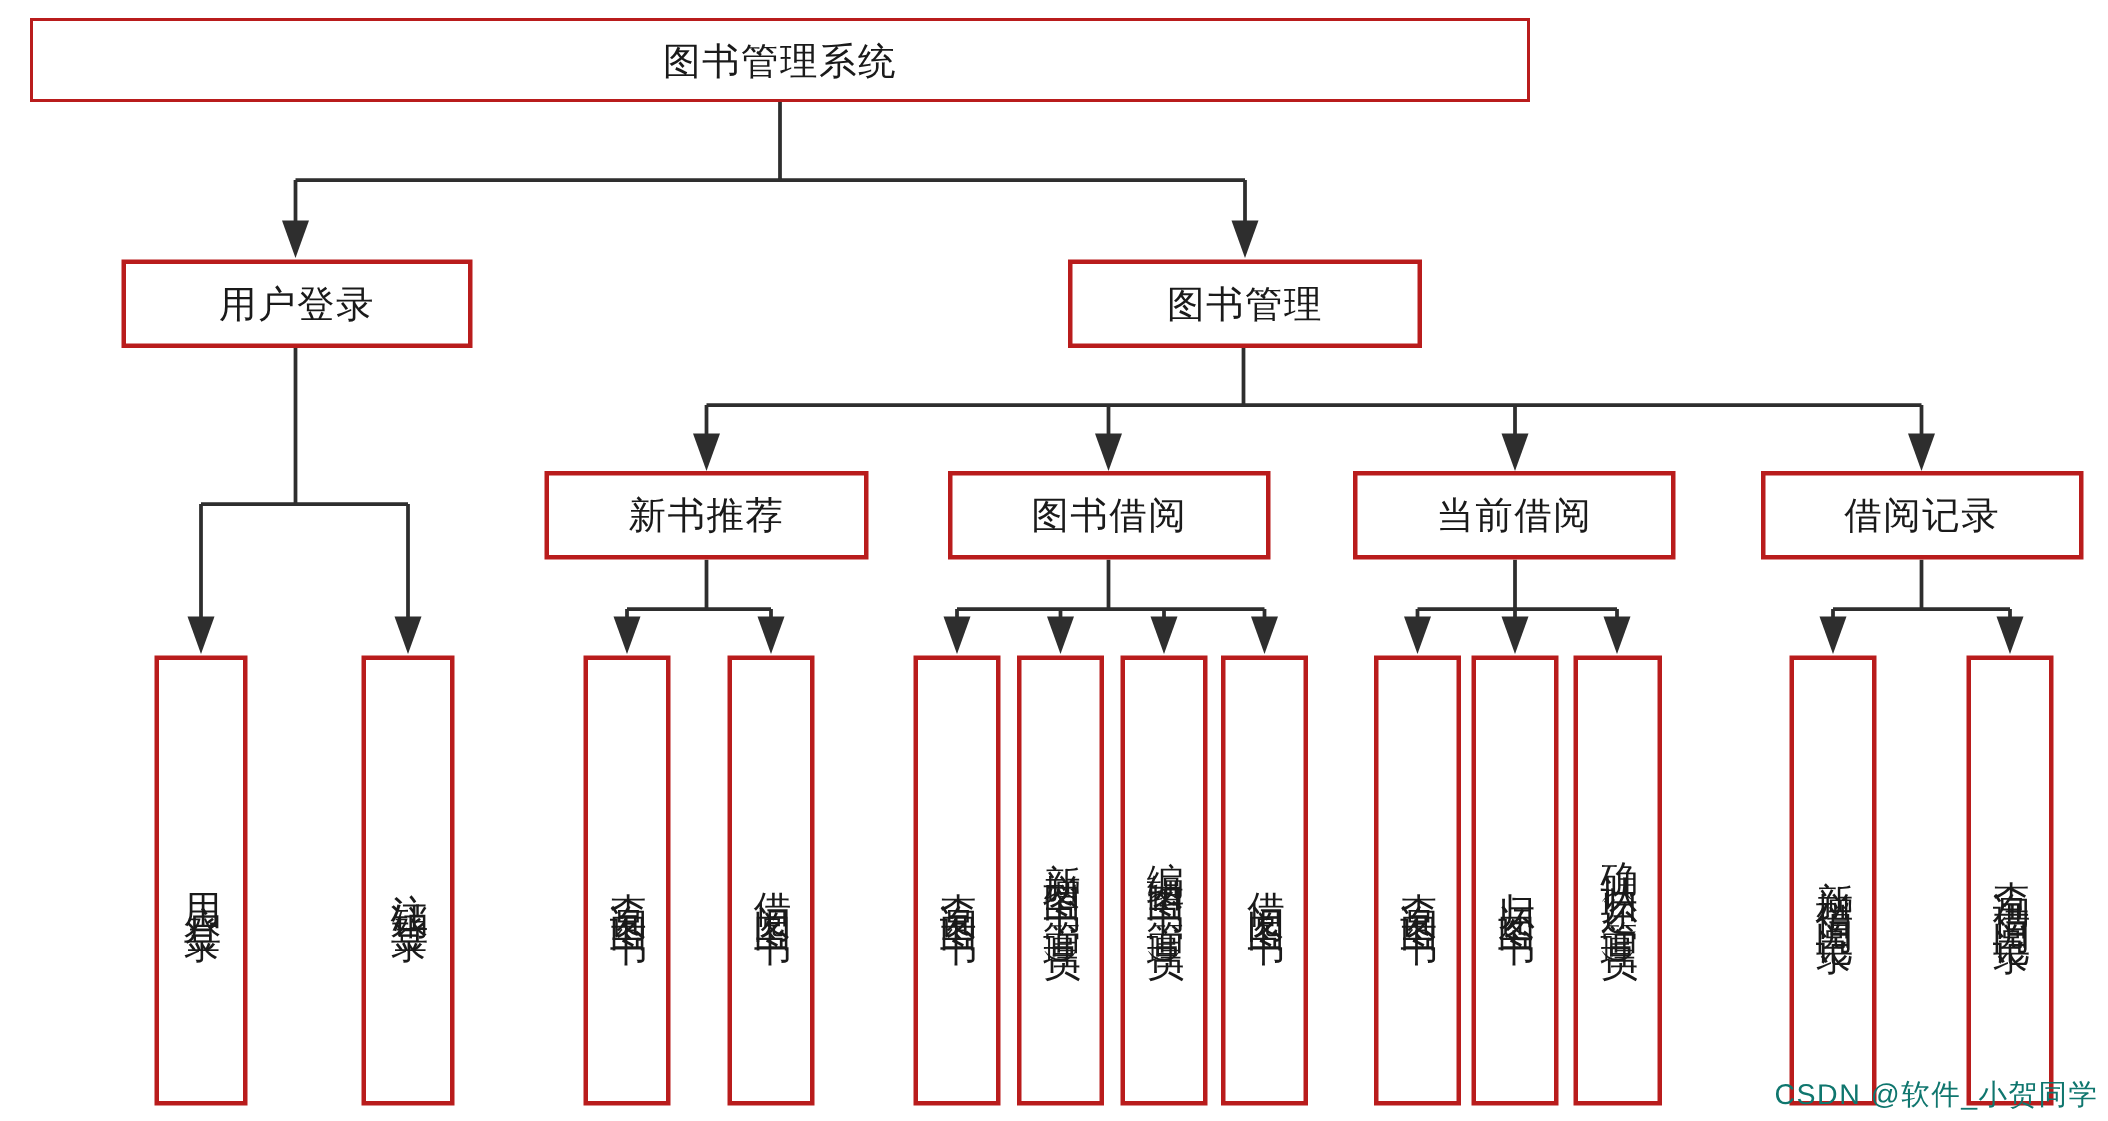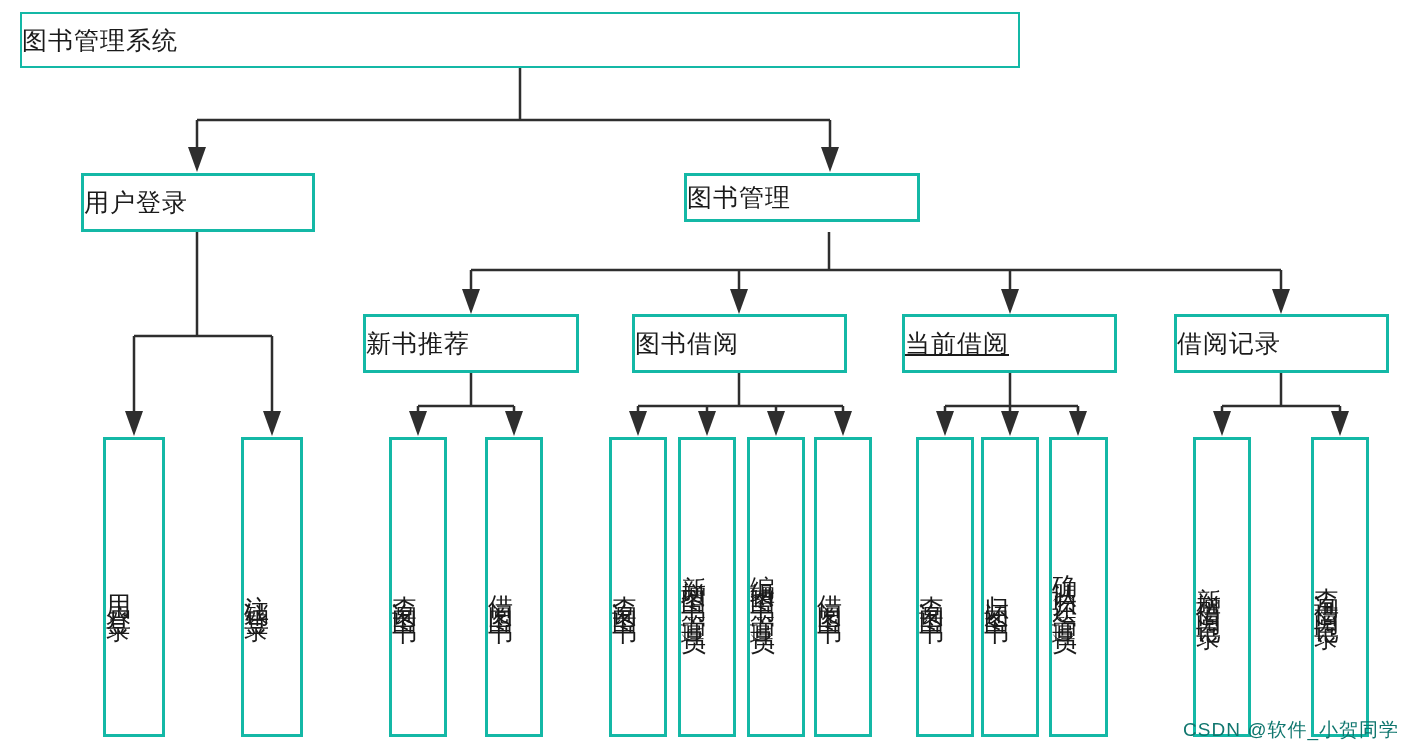--- a/index.html
+++ b/index.html
@@ -8,24 +8,25 @@
     width:1405px;height:747px;
     background:#ffffff;
     overflow:hidden;
     font-family:"Liberation Sans", sans-serif;
     color:#1a1a1a;
   }
   svg.connectors{position:absolute;left:0;top:0;z-index:1;}
   .node{
     position:absolute;
     background:#ffffff;
-    border:3px solid #14b8a6;
+    border:3px solid #b91c1c;
     box-sizing:border-box;
     display:flex;
     align-items:center;
+    justify-content:center;
     z-index:2;
     font-size:25px;
     letter-spacing:1px;
     white-space:nowrap;
   }
   .node.root{border-width:2px;}
   .leaf{
     top:437px;height:300px;
   }
   .leaf .vtext{
@@ -91,31 +92,31 @@
     </g>
   </svg>
 
   <div class="node root" style="left:20px;top:12px;width:1000px;height:56px;">
     <span>图书管理系统</span>
   </div>
 
   <div class="node" style="left:81px;top:173px;width:234px;height:59px;">
     <span>用户登录</span>
   </div>
-  <div class="node" style="left:684px;top:173px;width:236px;height:49px;">
+  <div class="node" style="left:712px;top:173px;width:236px;height:59px;">
     <span>图书管理</span>
   </div>
 
   <div class="node" style="left:632px;top:314px;width:215px;height:59px;">
     <span>图书借阅</span>
   </div>
   <div class="node" style="left:363px;top:314px;width:216px;height:59px;">
     <span>新书推荐</span>
   </div>
-  <div class="node" style="left:902px;top:314px;width:215px;height:59px;text-decoration:underline;">
+  <div class="node" style="left:902px;top:314px;width:215px;height:59px;">
     <span>当前借阅</span>
   </div>
   <div class="node" style="left:1174px;top:314px;width:215px;height:59px;">
     <span>借阅记录</span>
   </div>
 
   <div class="node leaf" style="left:103px;width:62px;">
     <span class="vtext">用户登录</span>
   </div>
   <div class="node leaf" style="left:241px;width:62px;">

